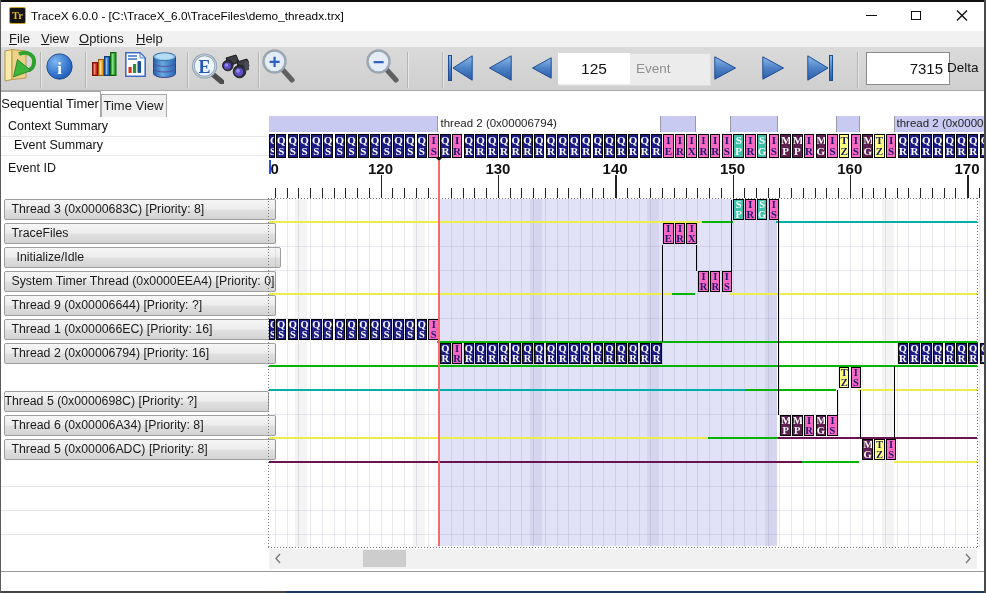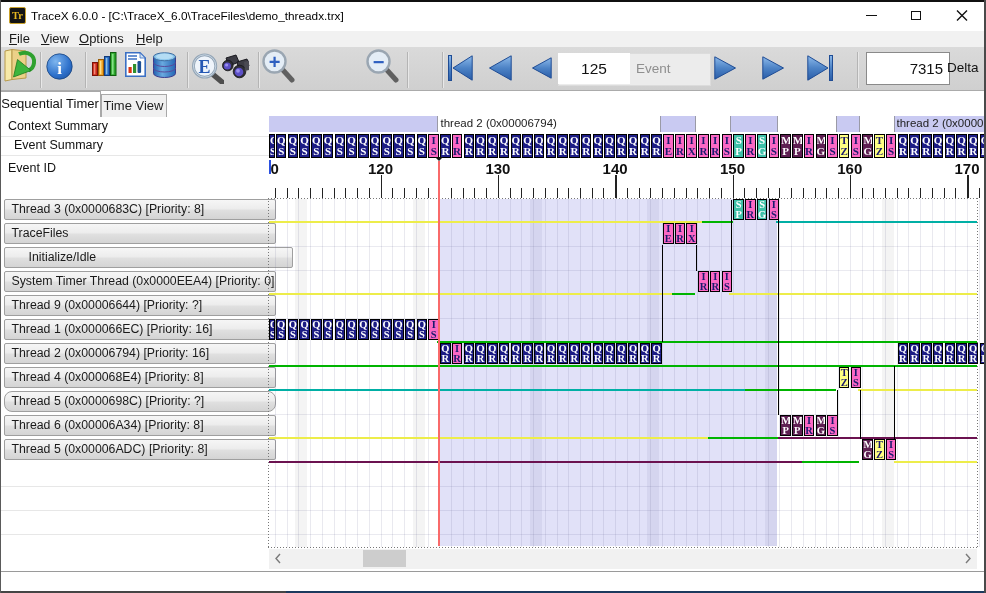--- a/index.html
+++ b/index.html
@@ -143,27 +143,26 @@
     <div style="position:absolute;left:947px;top:52px;height:32px;font-size:13.5px;color:#111;line-height:32px">Delta</div>
     <div style="position:absolute;left:100.5px;top:93.5px;width:64px;height:22px;background:#f0f0f0;border:1px solid #a8a8a8;border-bottom:none;font-size:13px;color:#222;line-height:22px;text-align:center">Time View</div>
     <div style="position:absolute;left:0px;top:91px;width:100px;height:25px;background:#fff;border:1px solid #a8a8a8;border-left:none;border-bottom:none;font-size:13px;color:#111;line-height:24px;text-align:center">Sequential Timer</div>
     <div style="position:absolute;left:0px;top:136.2px;width:269px;height:1px;background:#e7e7e7"></div>
     <div style="position:absolute;left:0px;top:155.4px;width:269px;height:1px;background:#e7e7e7"></div>
     <div style="position:absolute;left:8px;top:117px;width:200px;height:19px;font-size:12.5px;color:#111;line-height:19px">Context Summary</div>
     <div style="position:absolute;left:14px;top:136px;width:200px;height:19px;font-size:12.5px;color:#111;line-height:19px">Event Summary</div>
     <div style="position:absolute;left:8px;top:159px;width:200px;height:19px;font-size:12.5px;color:#111;line-height:19px">Event ID</div>
     <div style="position:absolute;left:3.5px;top:199px;width:263px;height:18.5px;background:linear-gradient(#f6f6f6,#ececec 48%,#e0e0e0 52%,#d4d4d4);border:1px solid #9f9f9f;border-radius:2px;font-size:12.3px;color:#1a1a1a;line-height:18.5px;padding-left:7px;white-space:nowrap;overflow:hidden">Thread 3 (0x0000683C) [Priority: 8]</div>
     <div style="position:absolute;left:3.5px;top:223px;width:263px;height:18.5px;background:linear-gradient(#f6f6f6,#ececec 48%,#e0e0e0 52%,#d4d4d4);border:1px solid #9f9f9f;border-radius:2px;font-size:12.3px;color:#1a1a1a;line-height:18.5px;padding-left:7px;white-space:nowrap;overflow:hidden">TraceFiles</div>
-    <div style="position:absolute;left:3.5px;top:247px;width:263px;height:18.5px;background:linear-gradient(#f6f6f6,#ececec 48%,#e0e0e0 52%,#d4d4d4);border:1px solid #9f9f9f;border-radius:2px;font-size:12.3px;color:#1a1a1a;line-height:18.5px;padding-left:24px;white-space:nowrap;overflow:hidden">Initialize/Idle</div>
+    <div style="position:absolute;left:3.5px;top:247px;width:263px;height:18.5px;background:linear-gradient(#f6f6f6,#ececec 48%,#e0e0e0 52%,#d4d4d4);border:1px solid #9f9f9f;border-radius:2px;font-size:12.3px;color:#1a1a1a;line-height:18.5px;padding-left:12px;white-space:nowrap;overflow:hidden">Initialize/Idle</div>
     <div style="position:absolute;left:3.5px;top:271px;width:263px;height:18.5px;background:linear-gradient(#f6f6f6,#ececec 48%,#e0e0e0 52%,#d4d4d4);border:1px solid #9f9f9f;border-radius:2px;font-size:12.3px;color:#1a1a1a;line-height:18.5px;padding-left:7px;white-space:nowrap;overflow:hidden">System Timer Thread (0x0000EEA4) [Priority: 0]</div>
     <div style="position:absolute;left:3.5px;top:295px;width:263px;height:18.5px;background:linear-gradient(#f6f6f6,#ececec 48%,#e0e0e0 52%,#d4d4d4);border:1px solid #9f9f9f;border-radius:2px;font-size:12.3px;color:#1a1a1a;line-height:18.5px;padding-left:7px;white-space:nowrap;overflow:hidden">Thread 9 (0x00006644) [Priority: ?]</div>
     <div style="position:absolute;left:3.5px;top:319px;width:263px;height:18.5px;background:linear-gradient(#f6f6f6,#ececec 48%,#e0e0e0 52%,#d4d4d4);border:1px solid #9f9f9f;border-radius:2px;font-size:12.3px;color:#1a1a1a;line-height:18.5px;padding-left:7px;white-space:nowrap;overflow:hidden">Thread 1 (0x000066EC) [Priority: 16]</div>
     <div style="position:absolute;left:3.5px;top:343px;width:263px;height:18.5px;background:linear-gradient(#f6f6f6,#ececec 48%,#e0e0e0 52%,#d4d4d4);border:1px solid #9f9f9f;border-radius:2px;font-size:12.3px;color:#1a1a1a;line-height:18.5px;padding-left:7px;white-space:nowrap;overflow:hidden">Thread 2 (0x00006794) [Priority: 16]</div>
-    <div style="position:absolute;left:3.5px;top:367px;width:263px;height:18.5px;background:linear-gradient(#f6f6f6,#ececec 48%,#e0e0e0 52%,#d4d4d4);border:1px solid #9f9f9f;border-radius:2px;font-size:12.3px;color:#1a1a1a;line-height:18.5px;padding-left:7px;white-space:nowrap;overflow:hidden">Thread 4 (0x000068E4) [Priority: 8]</div>
-    <div style="position:absolute;left:3.5px;top:391px;width:263px;height:18.5px;background:linear-gradient(#f6f6f6,#ececec 48%,#e0e0e0 52%,#d4d4d4);border:1px solid #9f9f9f;border-radius:8px;font-size:12.3px;color:#1a1a1a;line-height:18.5px;padding-left:7px;white-space:nowrap;overflow:hidden">Thread 5 (0x0000698C) [Priority: ?]</div>
+    <div style="position:absolute;left:3.5px;top:391px;width:263px;height:18.5px;background:linear-gradient(#f6f6f6,#ececec 48%,#e0e0e0 52%,#d4d4d4);border:1px solid #9f9f9f;border-radius:2px;font-size:12.3px;color:#1a1a1a;line-height:18.5px;white-space:nowrap;overflow:hidden">Thread 5 (0x0000698C) [Priority: ?]</div>
     <div style="position:absolute;left:3.5px;top:415px;width:263px;height:18.5px;background:linear-gradient(#f6f6f6,#ececec 48%,#e0e0e0 52%,#d4d4d4);border:1px solid #9f9f9f;border-radius:2px;font-size:12.3px;color:#1a1a1a;line-height:18.5px;padding-left:7px;white-space:nowrap;overflow:hidden">Thread 6 (0x00006A34) [Priority: 8]</div>
     <div style="position:absolute;left:3.5px;top:439px;width:263px;height:18.5px;background:linear-gradient(#f6f6f6,#ececec 48%,#e0e0e0 52%,#d4d4d4);border:1px solid #9f9f9f;border-radius:2px;font-size:12.3px;color:#1a1a1a;line-height:18.5px;padding-left:7px;white-space:nowrap;overflow:hidden">Thread 5 (0x00006ADC) [Priority: 8]</div>
     <div style="position:absolute;left:0px;top:485.5px;width:269px;height:1px;background:#e7e7e7"></div>
     <div style="position:absolute;left:0px;top:509.5px;width:269px;height:1px;background:#e7e7e7"></div>
     <div style="position:absolute;left:0px;top:533.5px;width:269px;height:1px;background:#e7e7e7"></div>
     <div style="position:absolute;left:269px;top:116px;width:167.6px;height:15.5px;background:#c9caf2"></div>
     <div style="position:absolute;left:659.5px;top:116px;width:35.1px;height:15.5px;background:#c9caf2"></div>
     <div style="position:absolute;left:729.8px;top:116px;width:46.9px;height:15.5px;background:#c9caf2"></div>
     <div style="position:absolute;left:835.7px;top:116px;width:23.4px;height:15.5px;background:#c9caf2"></div>
     <div style="position:absolute;left:894.3px;top:116px;width:91.7px;height:15.5px;background:#c9caf2"></div>

